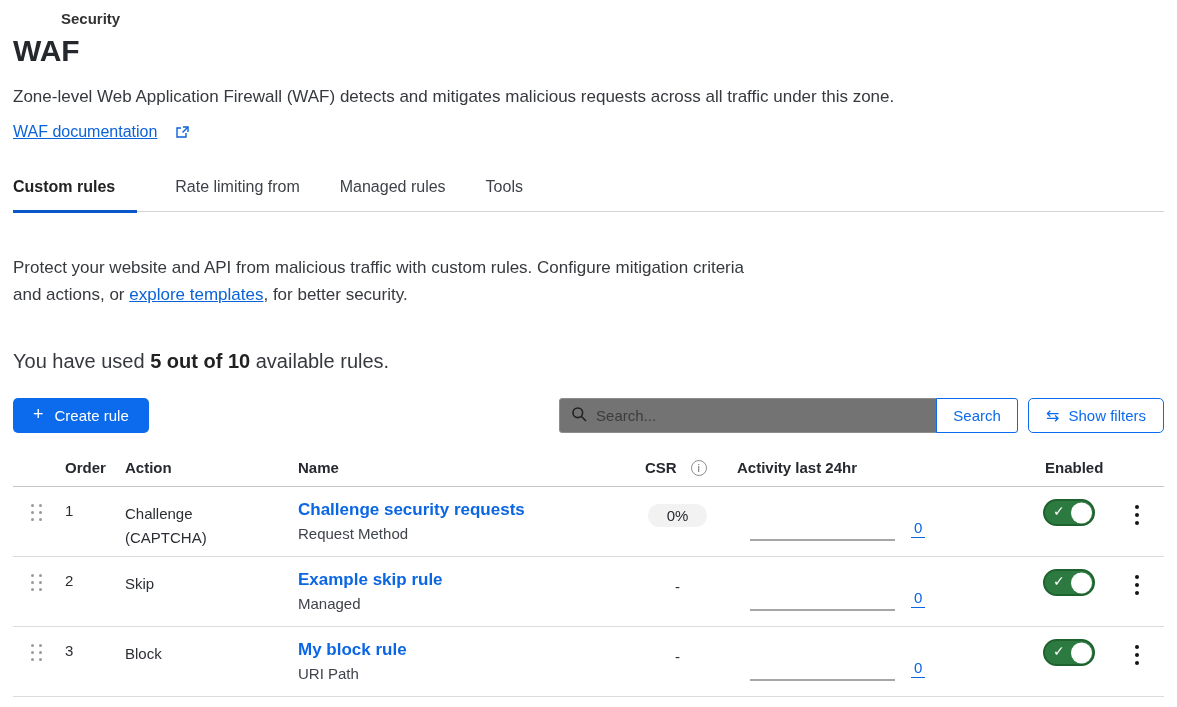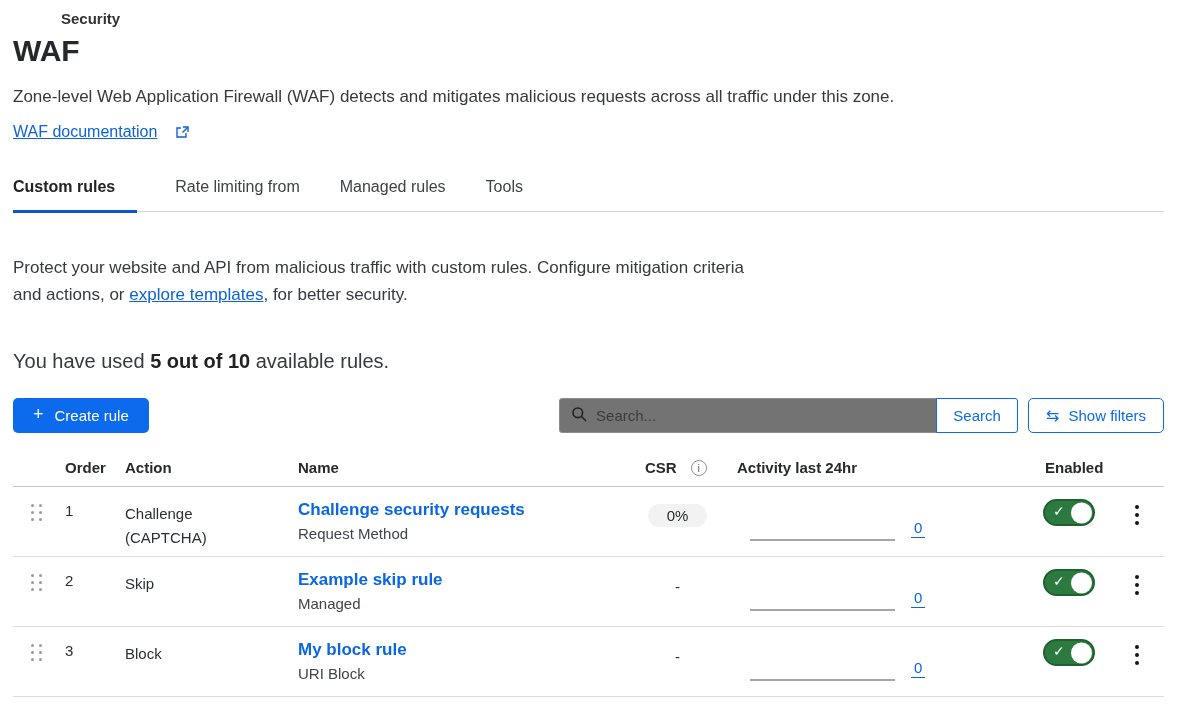--- a/index.html
+++ b/index.html
@@ -271,21 +271,21 @@
             <i></i>
             <i></i>
           </div>
         </div>
       <div class="cell c-order">3</div>
       <div class="cell c-action">
         <div>Block</div>
       </div>
       <div class="c-name">
         <a class="rule-name">My block rule</a>
-        <div class="rule-field">URI Block</div>
+        <div class="rule-field">URI Path</div>
       </div>
       <div class="c-csr">
           <span class="csr-dash">-</span>
         </div>
       <div class="c-activity">
         <div class="sparkline"></div>
         <a class="activity-count">0</a>
       </div>
       <div class="c-enabled">
         <div class="toggle" role="switch" aria-checked="true">

